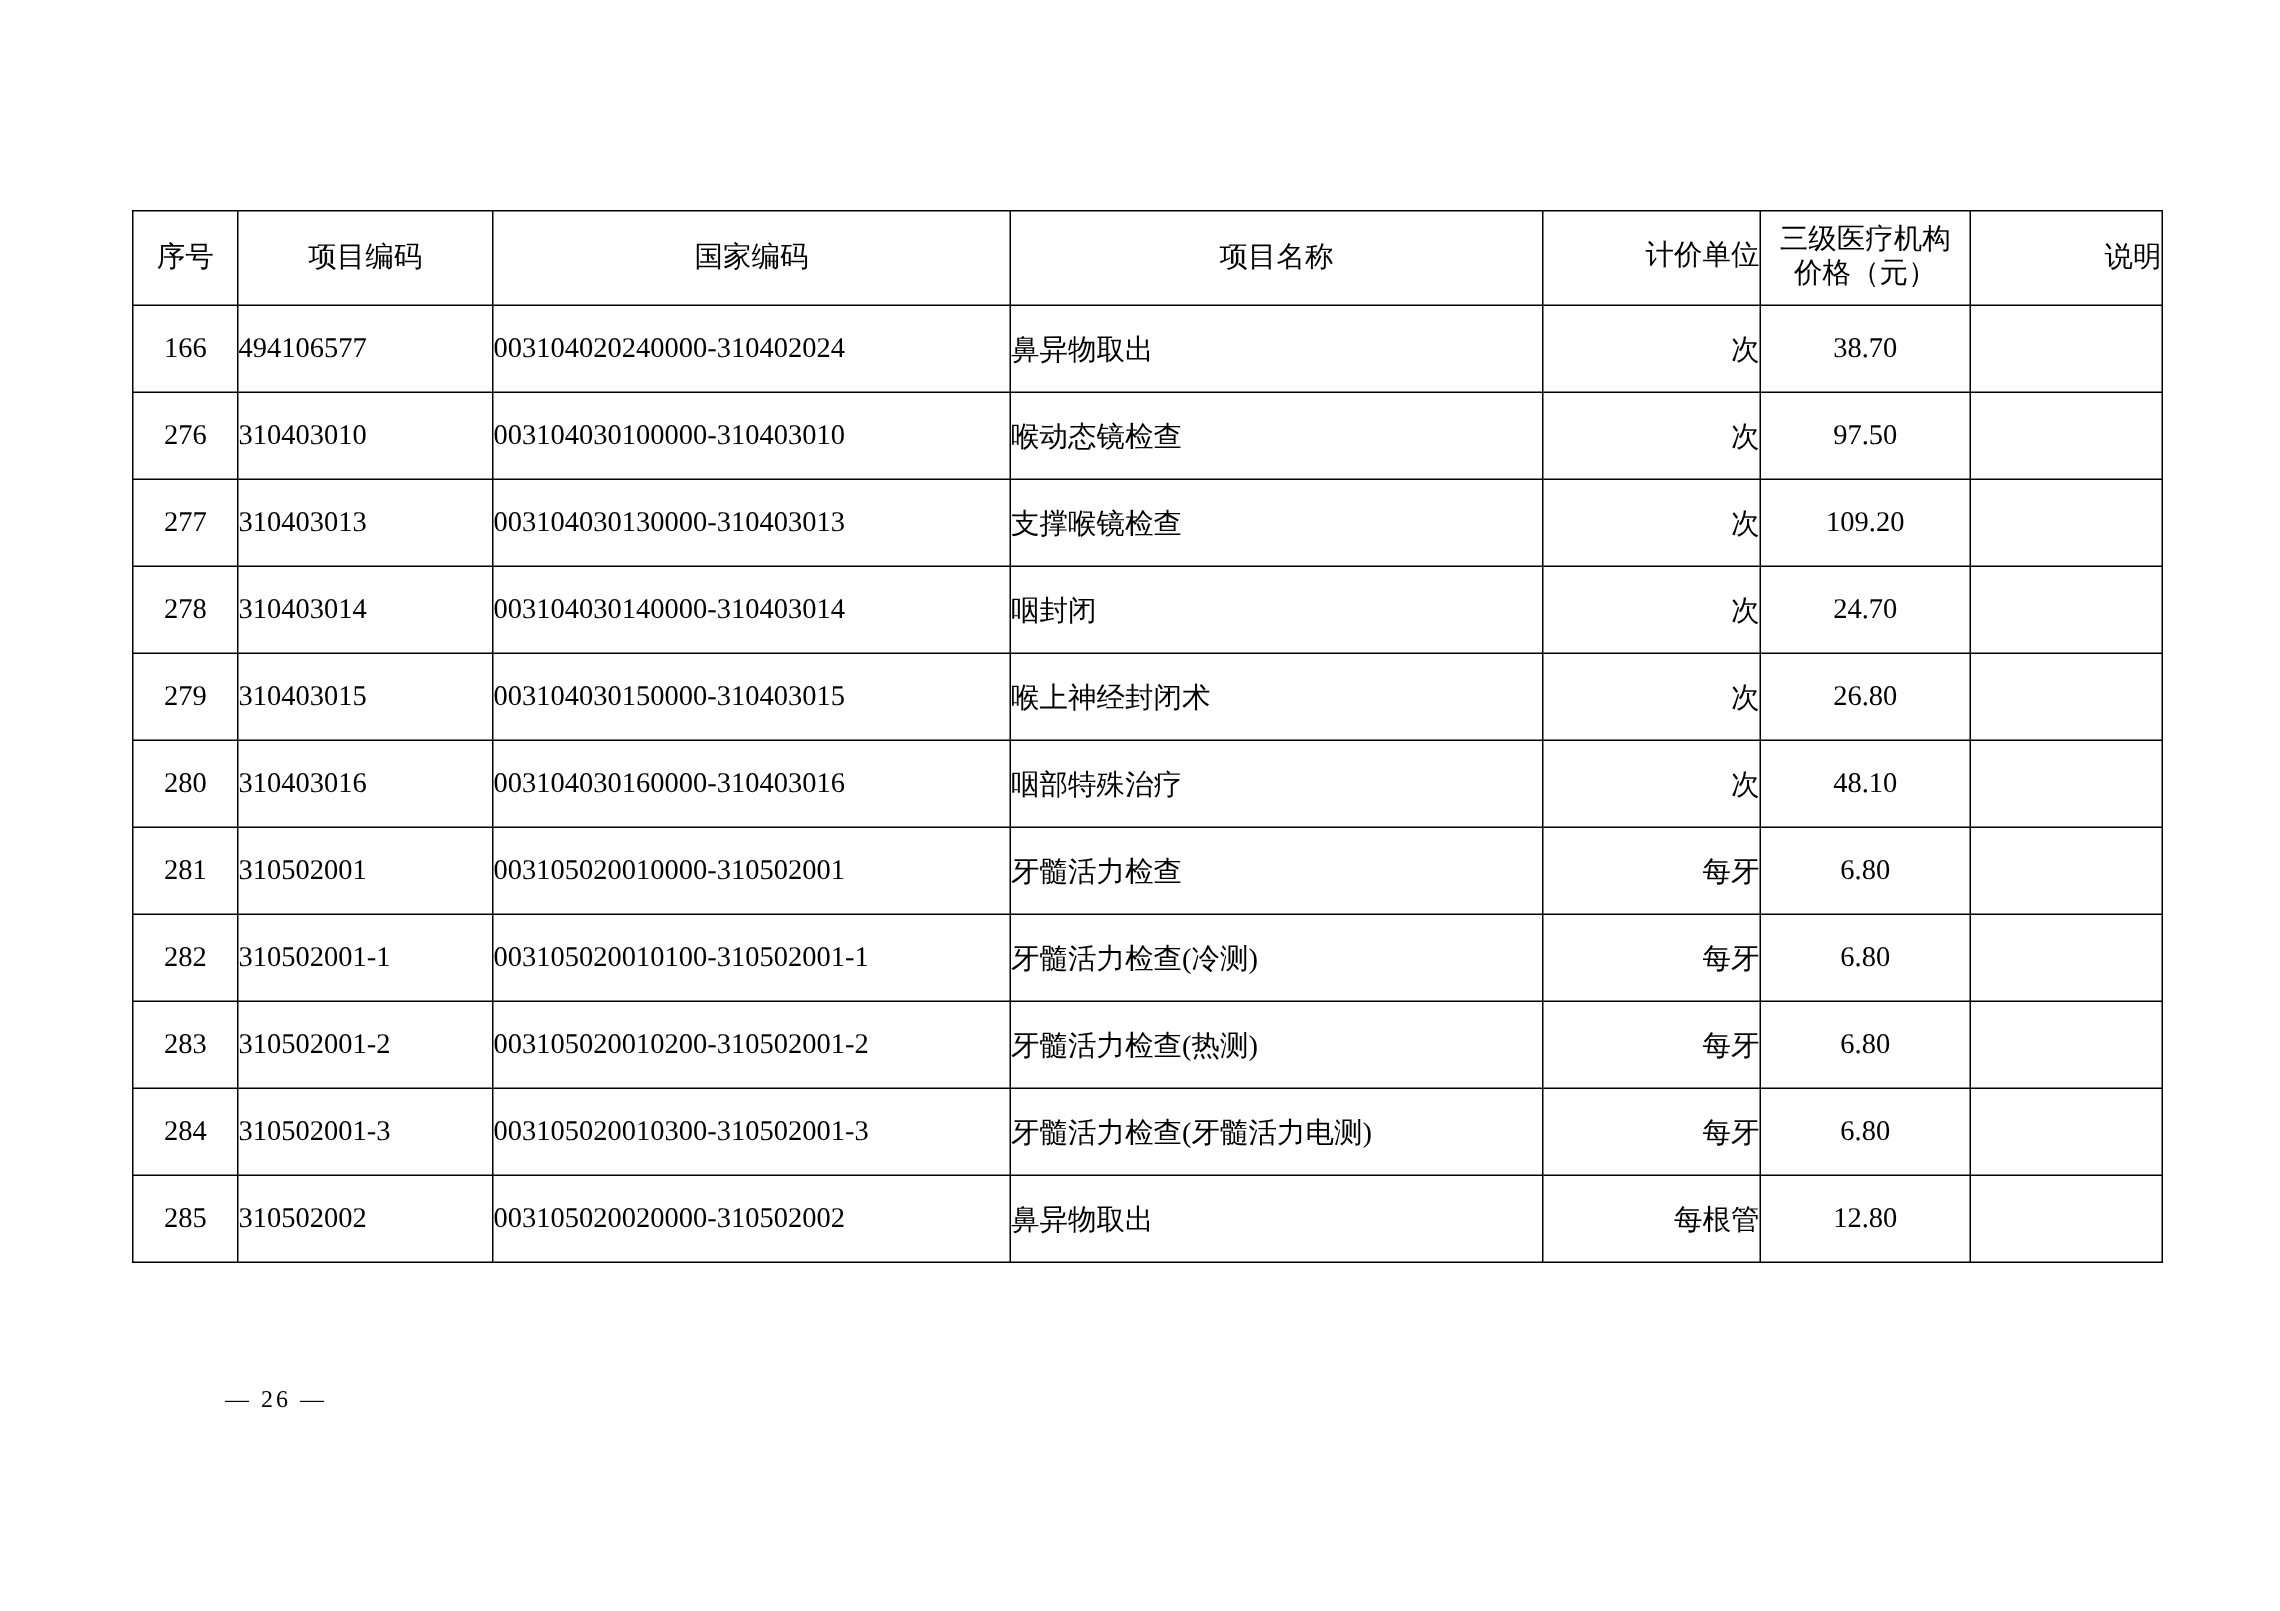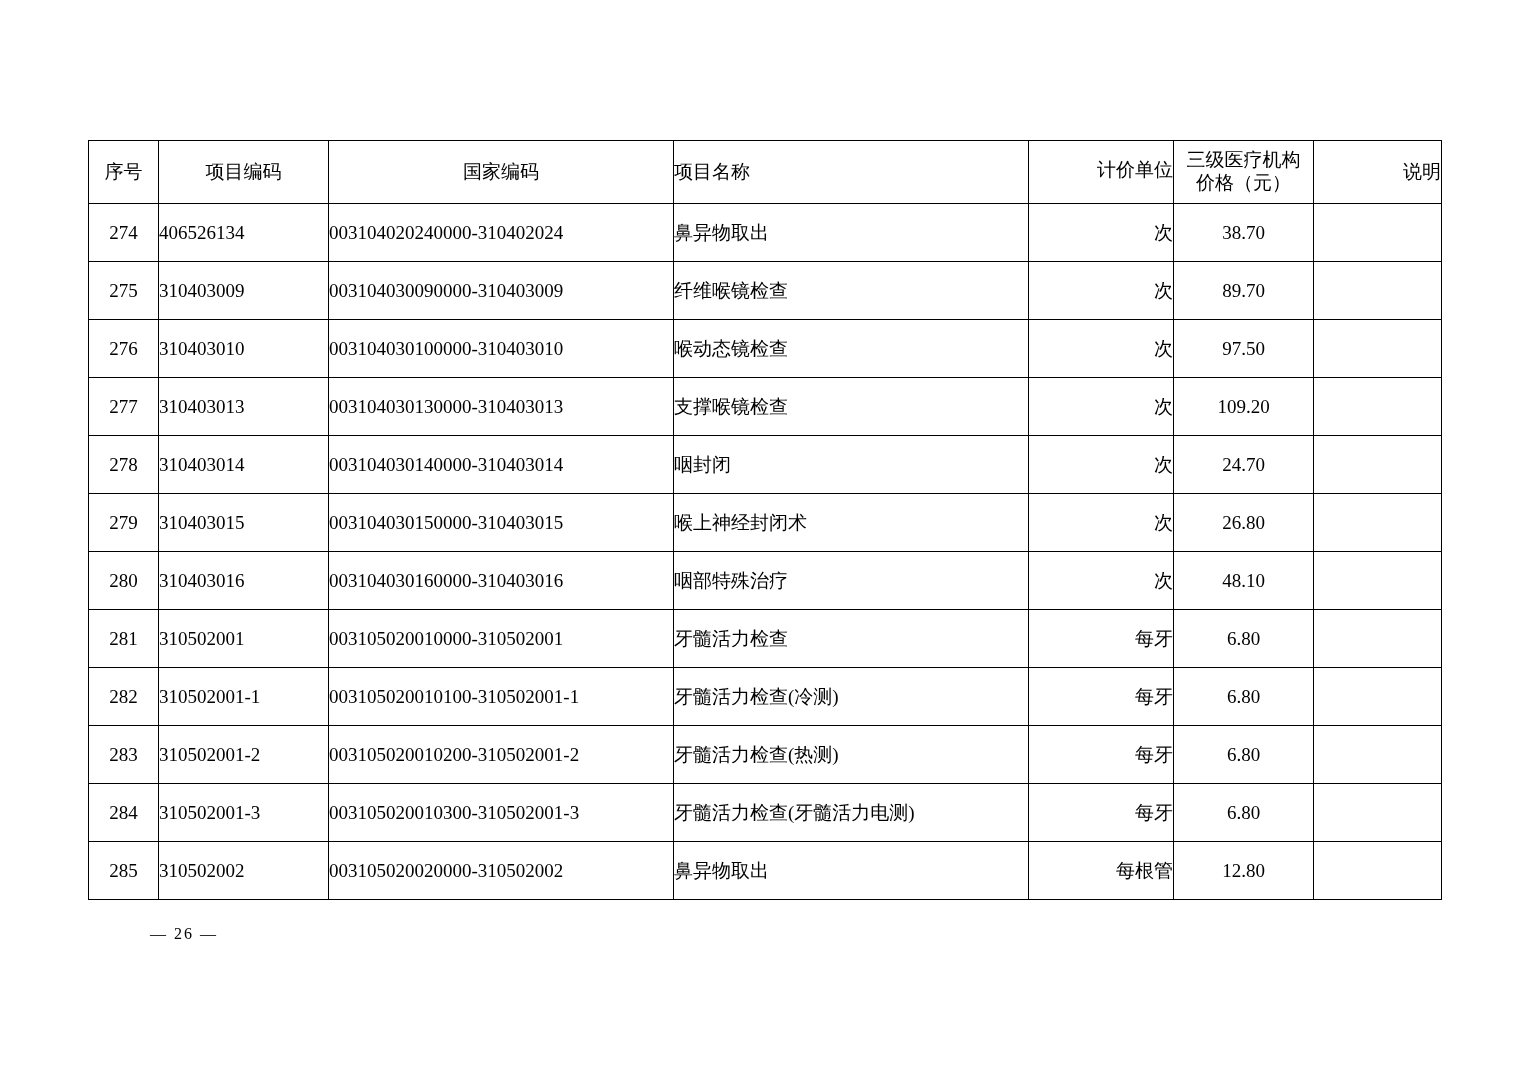--- a/index.html
+++ b/index.html
@@ -79,46 +79,37 @@
       <col class="c-name">
       <col class="c-unit">
       <col class="c-price">
       <col class="c-note">
     </colgroup>
     <thead>
       <tr>
         <th class="c-seq">序号</th>
         <th class="c-code" style="text-align:center;padding-left:0">项目编码</th>
         <th class="c-ncode" style="text-align:center;padding-left:0">国家编码</th>
-        <th class="c-name" style="text-align:left;padding-left:0">项目名称</th>
+        <th class="c-name" style="text-align:center;padding-left:0">项目名称</th>
         <th class="c-unit">计价单位</th>
         <th class="c-price hdr-two-line">
           <div>三级医疗机构</div>
           <div>价格（元）</div>
         </th>
         <th class="c-note">说明</th>
       </tr>
     </thead>
     <tbody id="table-body">
         <tr>
-          <td class="c-seq">274</td>
-          <td class="c-code">406526134</td>
+          <td class="c-seq">166</td>
+          <td class="c-code">494106577</td>
           <td class="c-ncode">003104020240000-310402024</td>
           <td class="c-name">鼻异物取出</td>
           <td class="c-unit">次</td>
           <td class="c-price">38.70</td>
-          <td class="c-note"></td>
-        </tr>
-        <tr>
-          <td class="c-seq">275</td>
-          <td class="c-code">310403009</td>
-          <td class="c-ncode">003104030090000-310403009</td>
-          <td class="c-name">纤维喉镜检查</td>
-          <td class="c-unit">次</td>
-          <td class="c-price">89.70</td>
           <td class="c-note"></td>
         </tr>
         <tr>
           <td class="c-seq">276</td>
           <td class="c-code">310403010</td>
           <td class="c-ncode">003104030100000-310403010</td>
           <td class="c-name">喉动态镜检查</td>
           <td class="c-unit">次</td>
           <td class="c-price">97.50</td>
           <td class="c-note"></td>

